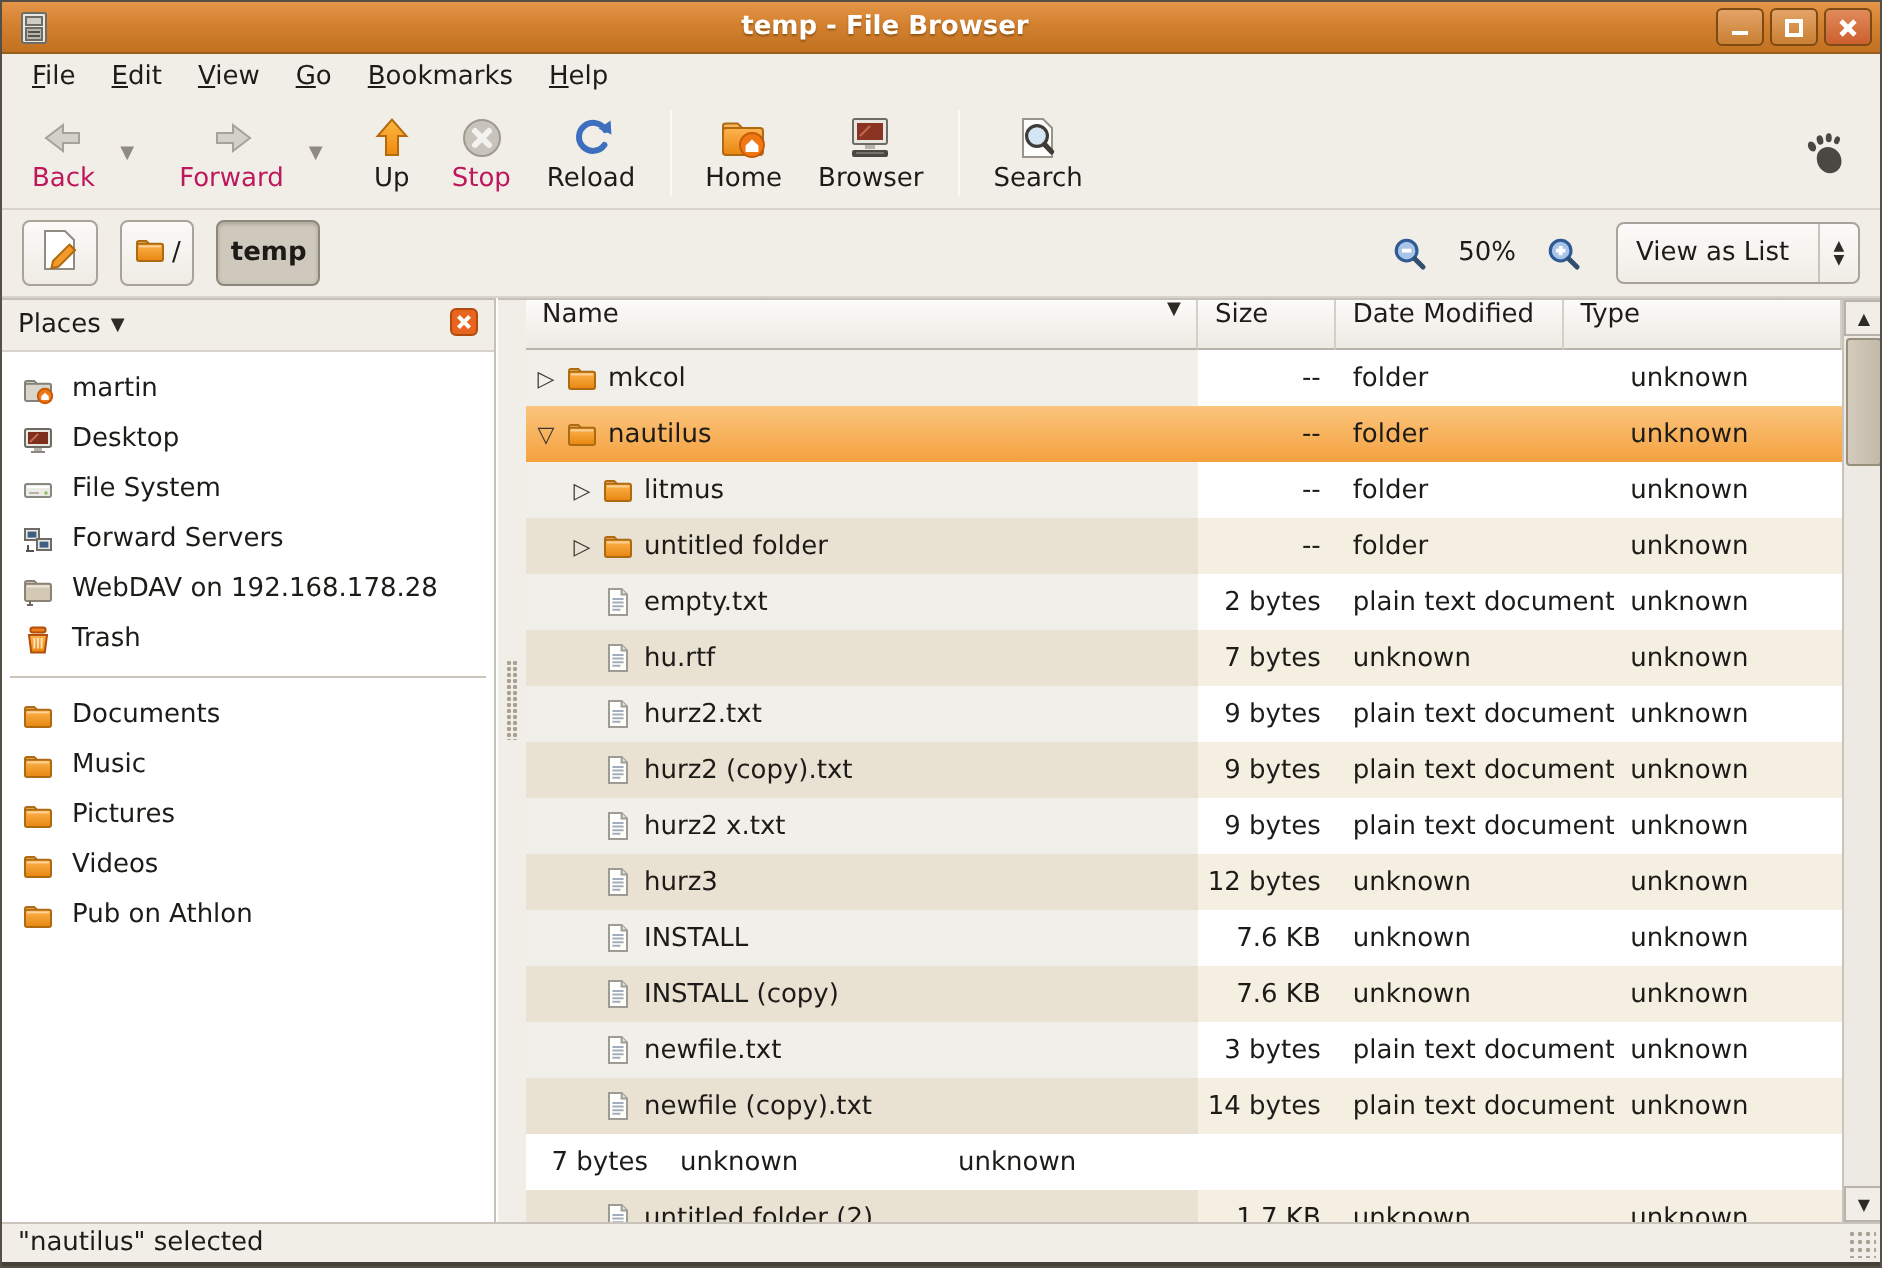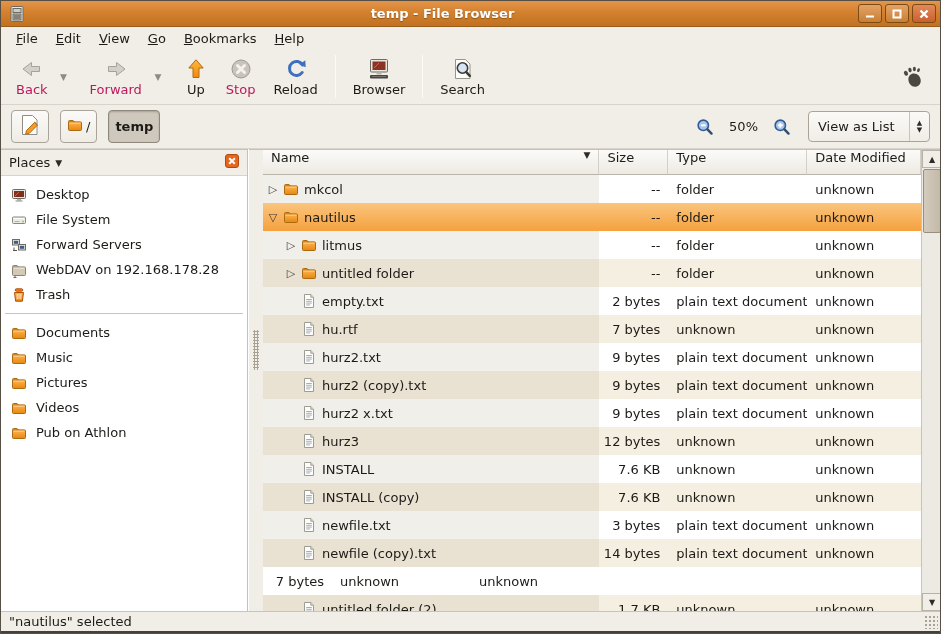--- a/index.html
+++ b/index.html
@@ -184,20 +184,29 @@
       <div class="tb-btn">
       <div class="tb-icon"><svg width="24" height="24" viewBox="0 0 24 24">
             <path d="M18.2 15.5A7 7 0 1 1 18.6 8" fill="none" stroke="#3E6FBF" stroke-width="3" stroke-linecap="round"></path>
             <path d="M21.3 3.2l.4 7-6.4-2.8z" fill="#3E6FBF"></path>
           </svg></div>
       <div class="tb-label">Reload</div>
       </div>
       <div class="tb-sep"></div>
       <div class="tb-btn">
       <div class="tb-icon"><svg width="24" height="24" viewBox="0 0 24 24">
+            <path d="M1.5 8v-2c0-.8.5-1.3 1.3-1.3h6l2.2 2.2" fill="#F9B55C" stroke="#AD6A10"></path>
+            <rect x="1.5" y="7" width="20" height="13.5" rx="1.5" fill="url(#gfold)" stroke="#AD6A10"></rect>
+            <circle cx="16" cy="15.5" r="6" fill="#F07814" stroke="#C55A07"></circle>
+            <path d="M12.8 15.7l3.2-2.9 3.2 2.9v3.3h-6.4z" fill="#FFF"></path>
+          </svg></div>
+      <div class="tb-label">Home</div>
+      </div>
+      <div class="tb-btn">
+      <div class="tb-icon"><svg width="24" height="24" viewBox="0 0 24 24">
             <rect x="3.5" y="2.5" width="17" height="12.5" rx="1" fill="#E9E7E1" stroke="#6E6B64"></rect>
             <rect x="5.5" y="4.5" width="13" height="8.5" fill="#8C3424"></rect>
             <path d="M7 11l5-5" stroke="#C96A4F"></path>
             <rect x="9.5" y="15.5" width="5" height="2" fill="#B7B4AC"></rect>
             <rect x="3" y="18" width="18" height="3.5" rx="1" fill="#4A4742"></rect>
             <path d="M5 19.5h14" stroke="#75726C"></path>
           </svg></div>
       <div class="tb-label">Browser</div>
       </div>
       <div class="tb-sep"></div>
@@ -263,20 +272,29 @@
         <span class="sb-title">Places</span>
         <span class="caret">▼</span>
         <span id="sb-close"><svg width="14" height="14" viewBox="0 0 14 14">
               <rect x="0.5" y="0.5" width="13" height="13" rx="2.5" fill="#E8651F" stroke="#B14A0F"></rect>
               <path d="M4.2 4.2l5.6 5.6M9.8 4.2l-5.6 5.6" stroke="#FFF" stroke-width="2"></path>
             </svg></span>
       </div>
       <div class="sb-items" id="sidebar-items">
           <div class="sb-item">
      <span class="sicon"><svg width="16" height="16" viewBox="0 0 16 16">
+                <path d="M1.5 5.5v-1c0-.6.4-1 1-1h3.6l1.6 1.6" fill="#E7E3DA" stroke="#84807A"></path>
+                <rect x="1.5" y="4.9" width="13" height="8.6" rx="1" fill="#DBD6CB" stroke="#84807A"></rect>
+                <circle cx="11.5" cy="11" r="3.6" fill="#F07814" stroke="#C55A07"></circle>
+                <path d="M9.6 11.1l1.9-1.7 1.9 1.7v1.9h-3.8z" fill="#FFF"></path>
+              </svg></span>
+     <span>martin</span>
+          </div>
+          <div class="sb-item">
+     <span class="sicon"><svg width="16" height="16" viewBox="0 0 16 16">
                 <rect x="1.5" y="2.5" width="13" height="9" rx="1" fill="#E9E7E1" stroke="#6E6B64"></rect>
                 <rect x="3" y="4" width="10" height="6" fill="#7E2F1D"></rect>
                 <path d="M4 9l4-4" stroke="#C96A4F"></path>
                 <rect x="6" y="12" width="4" height="1.5" fill="#B7B4AC"></rect>
                 <rect x="4.5" y="13.5" width="7" height="1" fill="#8B8880"></rect>
               </svg></span>
      <span>Desktop</span>
           </div>
           <div class="sb-item">
      <span class="sicon"><svg width="16" height="16" viewBox="0 0 16 16">
@@ -362,25 +380,25 @@
       </div>
     <div class="listarea">
       <div class="list-header" id="list-header">
           <div class="col-h" style="width:337px">
      <span>Name</span>
             <span class="sort">▼</span>
           </div>
           <div class="col-h" style="width:69px">
      <span>Size</span>
           </div>
+          <div class="col-h" style="width:114px">
+     <span>Date Modified</span>
+          </div>
           <div class="col-h" style="width:139px">
      <span>Type</span>
-          </div>
-          <div class="col-h" style="width:114px">
-     <span>Date Modified</span>
           </div>
         </div>
       <div class="rows" id="rows">
           <div class="row light">
     <div class="cell c-name" style="width:337px">
       <span style="width:3px"></span>
       <span class="expander">▷</span>
       <span class="ficon"><svg width="16" height="16" viewBox="0 0 16 16">
                   <path d="M1.5 5.5v-1c0-.6.4-1 1-1h3.6l1.6 1.6" fill="#F9B55C" stroke="#AD6A10"></path>
                   <rect x="1.5" y="4.9" width="13" height="8.6" rx="1" fill="url(#gfold)" stroke="#AD6A10"></rect>

